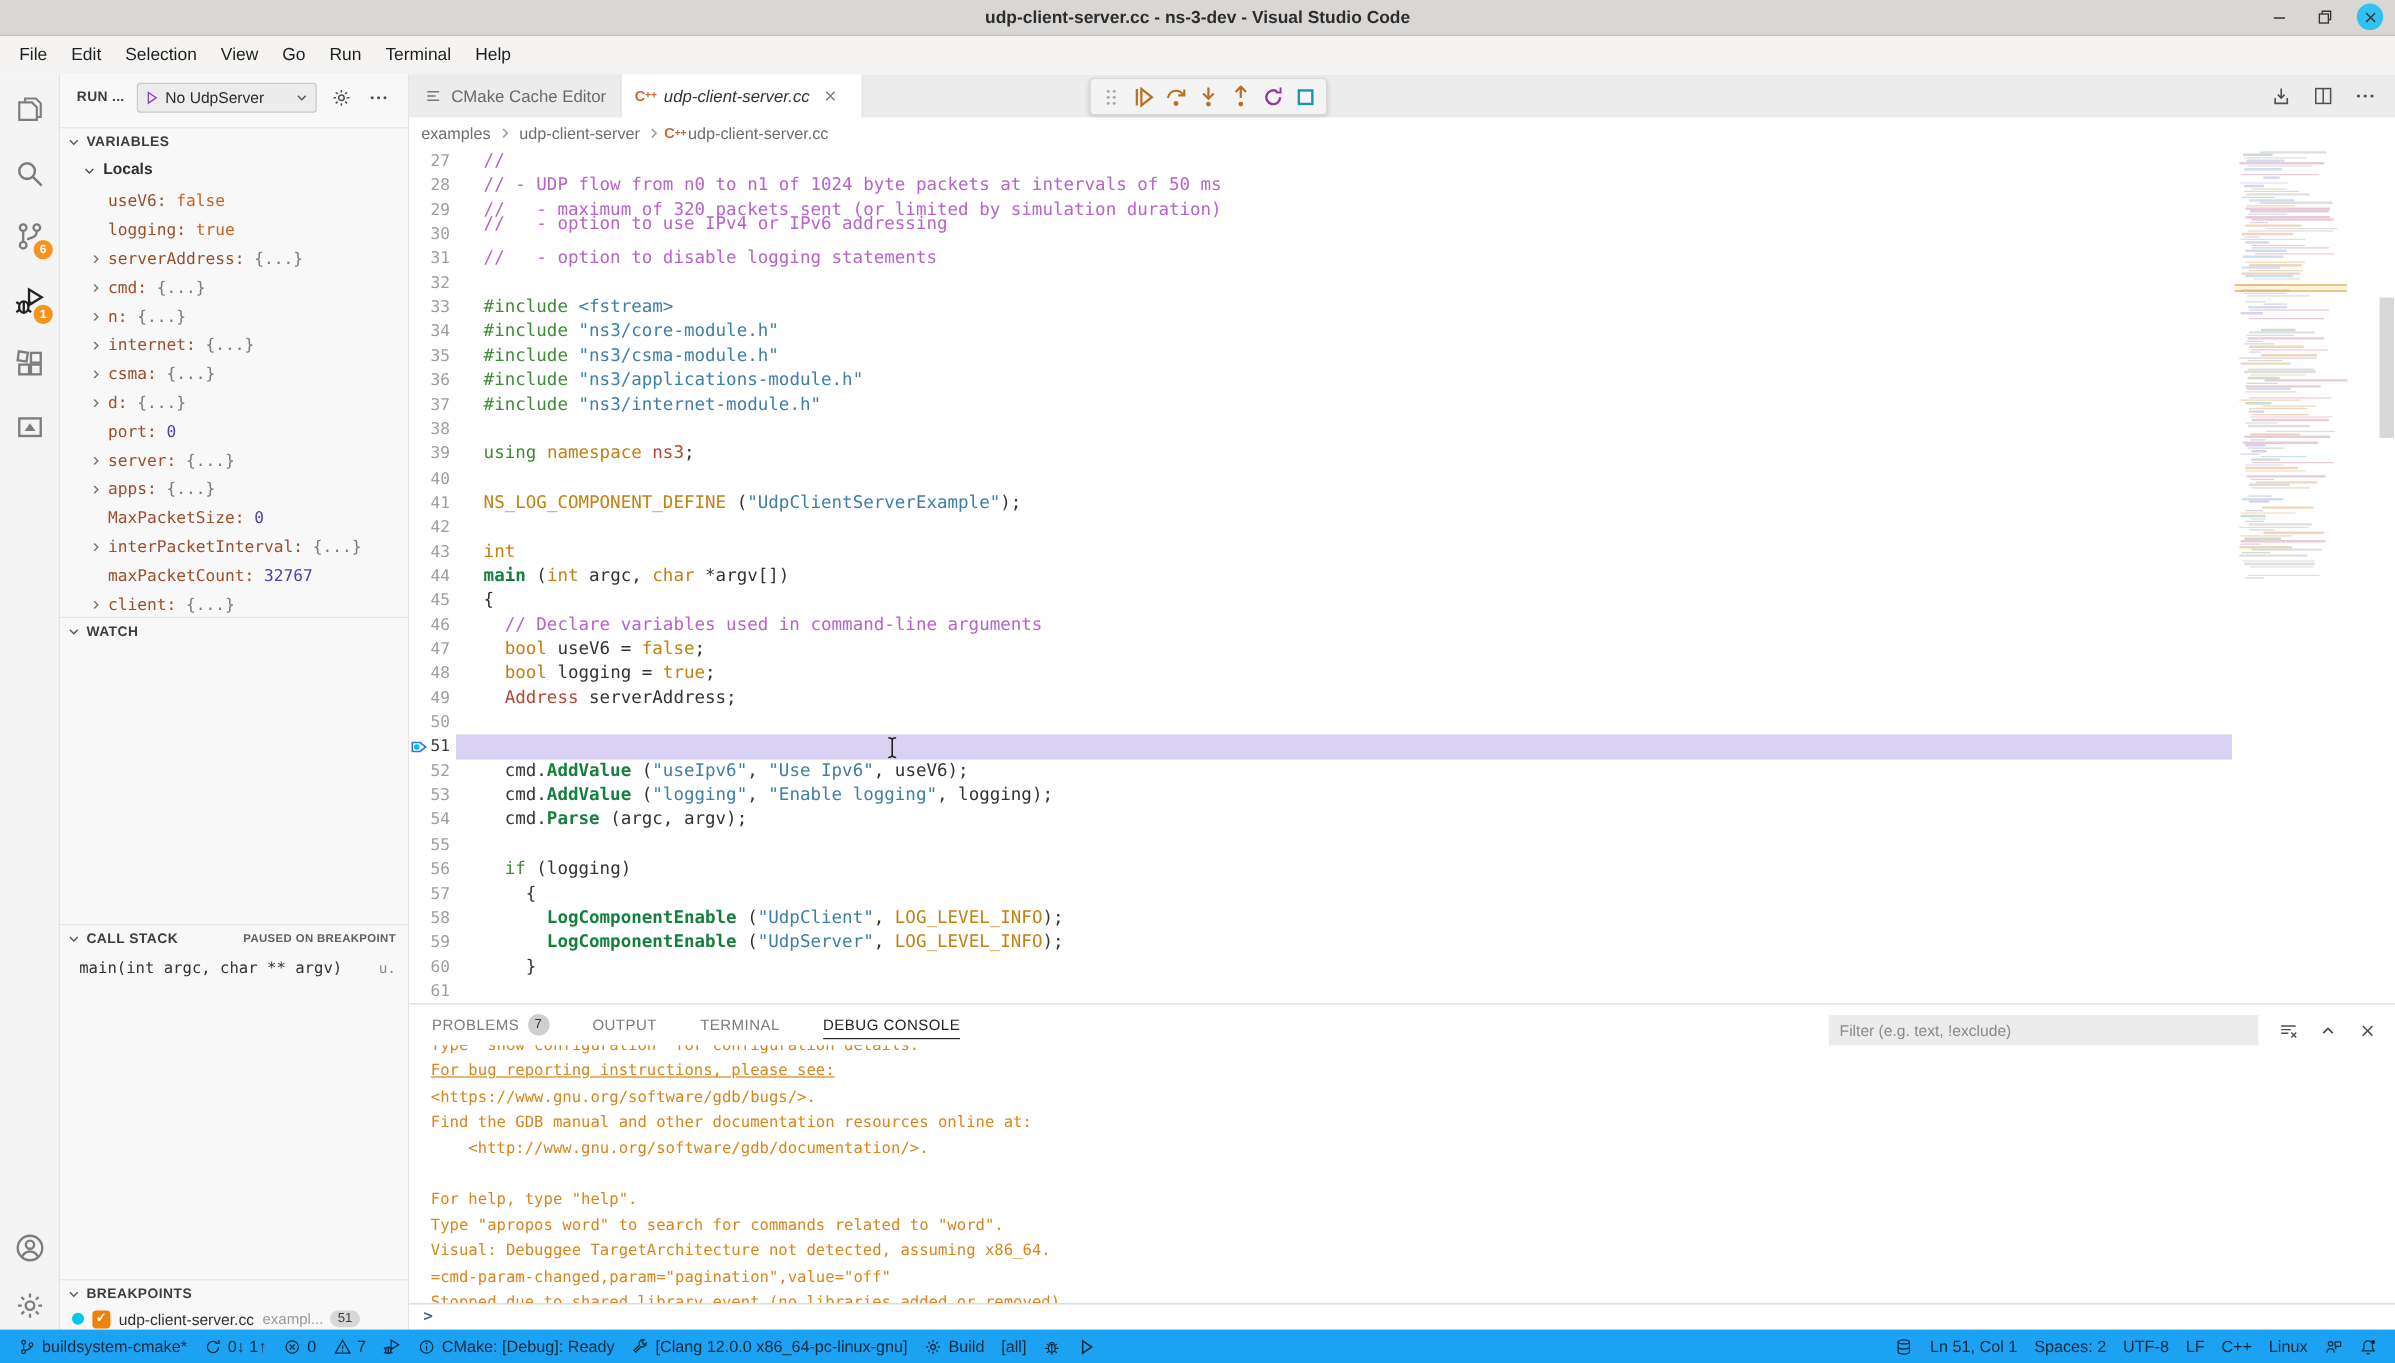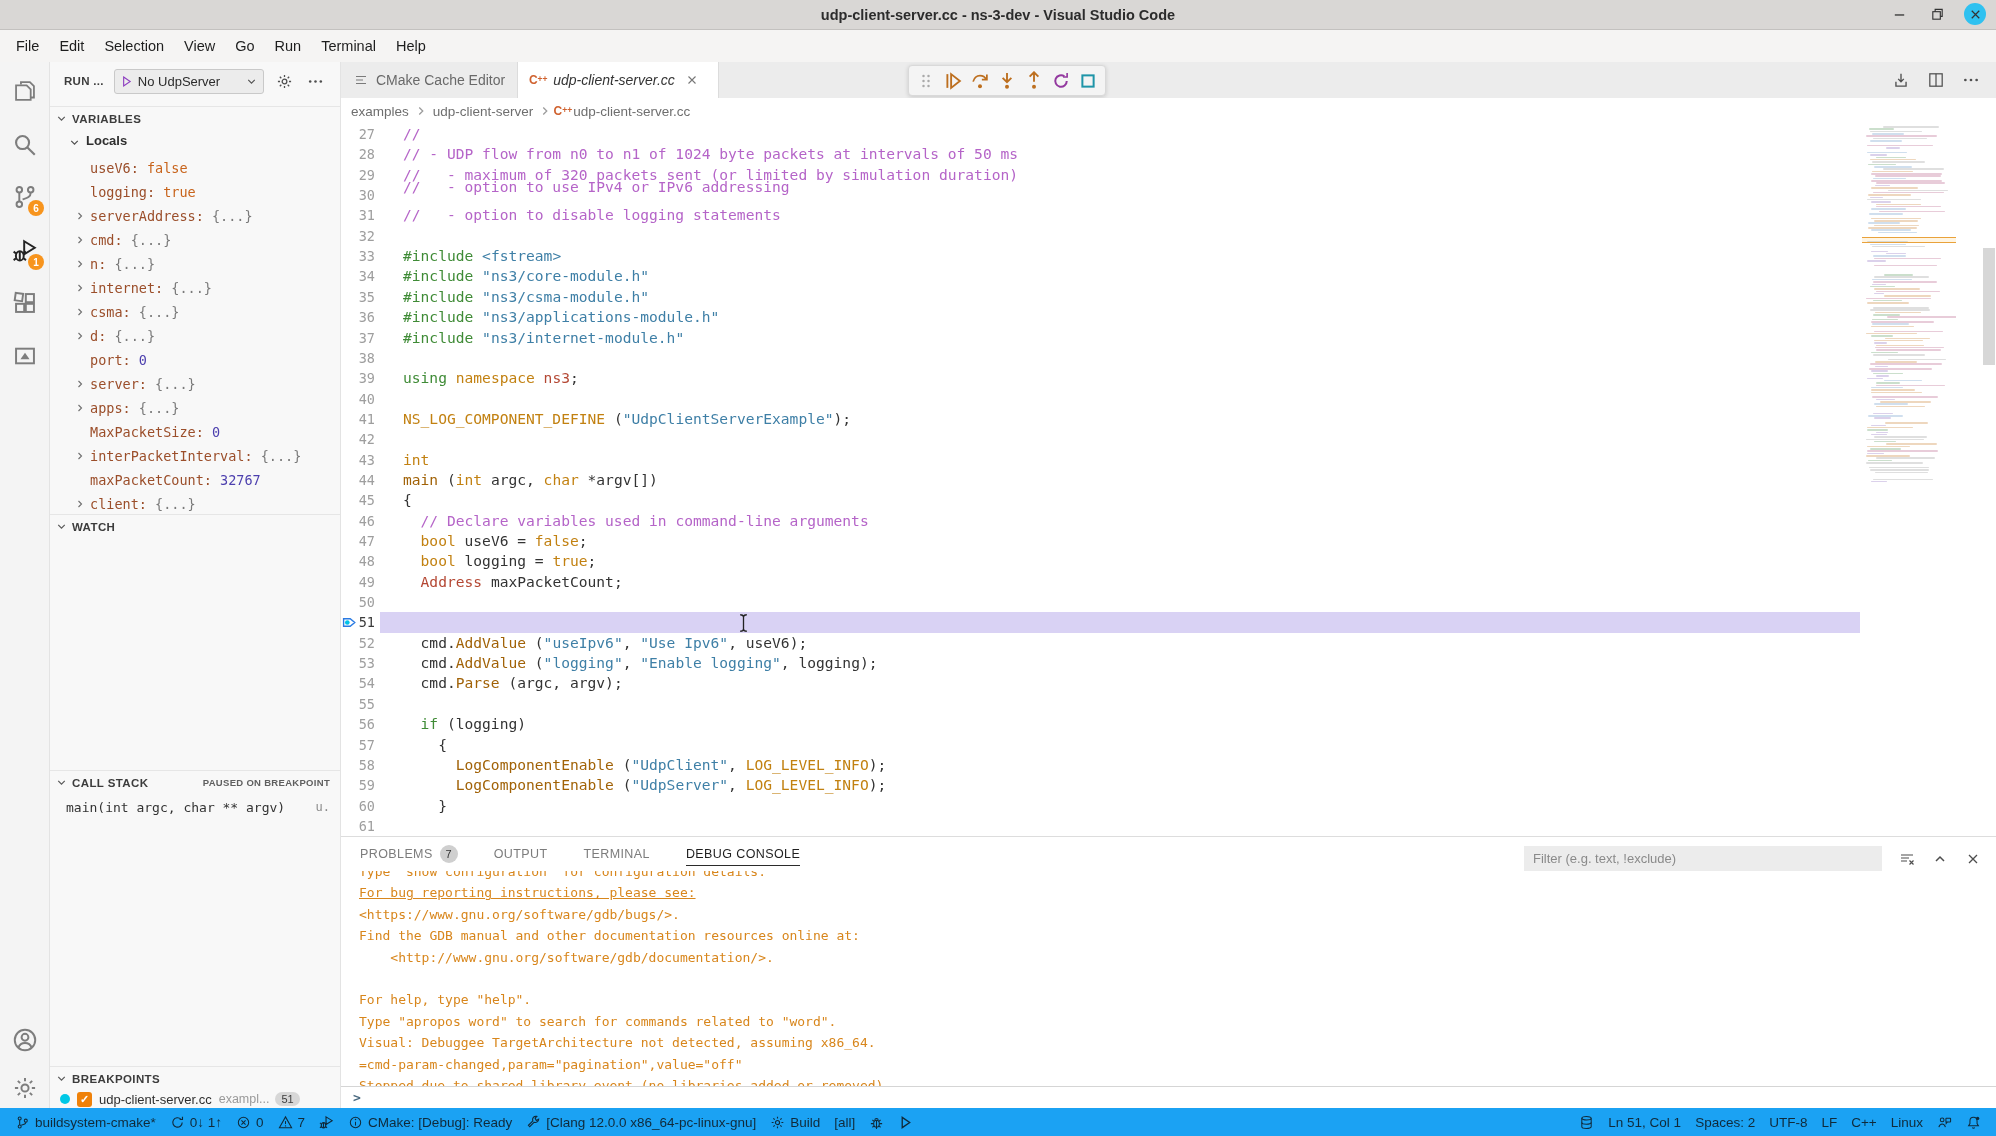--- a/index.html
+++ b/index.html
@@ -89,21 +89,21 @@
   .ln.cur{color:#3a3a3a}
   .code-line{position:absolute;left:62px;right:136px;height:20.35px;line-height:20.35px;font-family:"DejaVu Sans Mono",monospace;font-size:14.6px;white-space:pre;color:#333}
   .tok-cmt{color:#b564c8}
   .tok-dir{color:#3f8b36}
   .tok-kwg{color:#3f8b36}
   .tok-kwo{color:#c28111}
   .tok-typ{color:#b44733}
   .tok-typp{color:#cf3f86}
   .tok-str{color:#3e7fa6}
   .tok-fil{color:#7d90c8}
-  .tok-fn{color:#a16207;font-weight:400}
+  .tok-fn{color:#15803d;font-weight:700}
   .tok-pln{color:#333}
   .gutter-cur{position:absolute;left:1px;width:17px;height:17px}
   .mouse-ibeam{position:absolute;width:11px;height:20px;color:#222}
   
   .minimap{position:absolute;top:0;bottom:0;right:40px;width:94px;background:#fff;overflow:hidden}
   .mm-bar{position:absolute;height:1.5px;border-radius:1px}
   .mm-marker{position:absolute;left:0;right:0;height:6px;border-top:1px solid #e9a23b;border-bottom:1px solid #e9a23b;background:rgba(255,200,100,.18)}
   .vscroll{position:absolute;right:1px;width:12px;top:124px;height:117px;background:rgba(110,110,110,.28)}
 
   
@@ -604,21 +604,21 @@
         <div class="code-line" style="top: 345.95px;"><span class="tok-fn">main</span><span class="tok-pln"> (</span><span class="tok-kwo">int</span><span class="tok-pln"> argc, </span><span class="tok-kwo">char</span><span class="tok-pln"> *argv[])</span></div>
         <div class="ln" style="top: 366.3px;">45</div>
         <div class="code-line" style="top: 366.3px;"><span class="tok-pln">{</span></div>
         <div class="ln" style="top: 386.65px;">46</div>
         <div class="code-line" style="top: 386.65px;"><span class="tok-pln">  </span><span class="tok-cmt">// Declare variables used in command-line arguments</span></div>
         <div class="ln" style="top: 407px;">47</div>
         <div class="code-line" style="top: 407px;"><span class="tok-pln">  </span><span class="tok-kwo">bool</span><span class="tok-pln"> useV6 = </span><span class="tok-kwo">false</span><span class="tok-pln">;</span></div>
         <div class="ln" style="top: 427.35px;">48</div>
         <div class="code-line" style="top: 427.35px;"><span class="tok-pln">  </span><span class="tok-kwo">bool</span><span class="tok-pln"> logging = </span><span class="tok-kwo">true</span><span class="tok-pln">;</span></div>
         <div class="ln" style="top: 447.7px;">49</div>
-        <div class="code-line" style="top: 447.7px;"><span class="tok-pln">  </span><span class="tok-typ">Address</span><span class="tok-pln"> maxPacketCount;</span></div>
+        <div class="code-line" style="top: 447.7px;"><span class="tok-pln">  </span><span class="tok-typ">Address</span><span class="tok-pln"> serverAddress;</span></div>
         <div class="ln" style="top: 468.05px;">50</div>
         <div class="code-line" style="top: 468.05px;"></div>
         <div class="cur-line-bg" style="top: 488.4px;"></div>
         <span class="icon gutter-cur" style="top: 490.4px;">
           <svg viewBox="0 0 16 16">
             <path d="M1.5 4.5h6.2L12 8l-4.3 3.5H1.5z" fill="#ffffff" stroke="#2a7ae2" stroke-width="1.3"></path>
             <circle cx="5" cy="8" r="2.2" fill="#00c2e8"></circle>
           </svg>
         </span>
         <div class="ln cur" style="top: 488.4px;">51</div>

